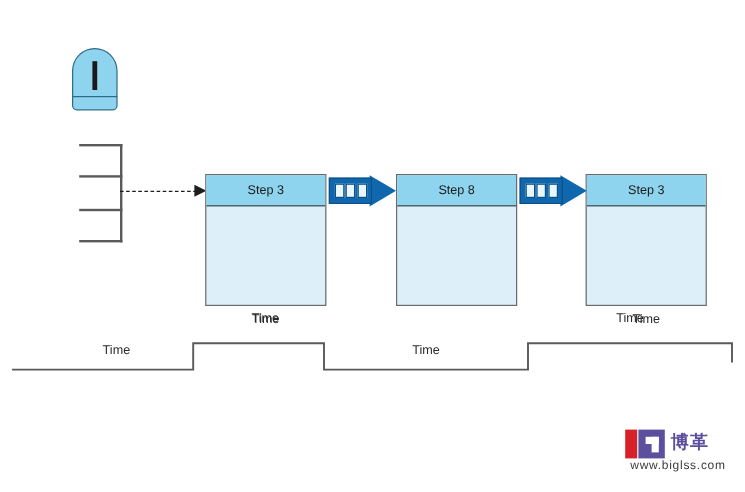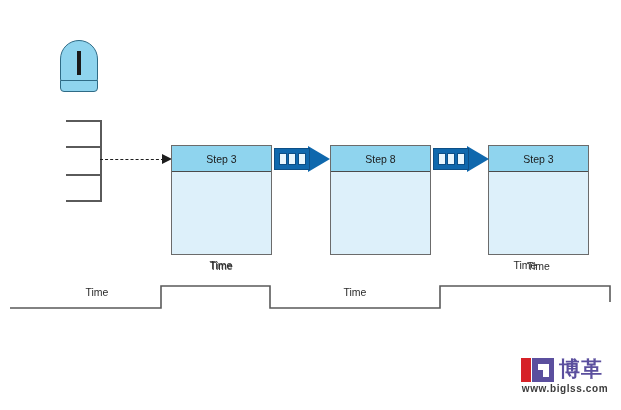--- a/index.html
+++ b/index.html
@@ -266,34 +266,34 @@
     left: 22px;
     top: 6px;
     width: 6px;
     height: 13px;
     background: #ffffff;
   }
   #logo .cn {
     position: absolute;
     left: 44px;
     top: 0px;
-    font-size: 21px;
+    font-size: 15px;
     font-weight: bold;
     color: #5b4f9e;
     letter-spacing: 1px;
     line-height: 26px;
   }
   #logo .url {
     position: absolute;
     left: 0px;
     top: 27px;
     width: 100px;
     text-align: center;
     font-size: 10px;
-    font-weight: bold;
+    font-weight: normal;
     color: #3b3b3b;
     letter-spacing: 0.6px;
   }
 </style>
 </head>
 <body>
 
 <div id="canvas">
 
   <div class="op-icon">

